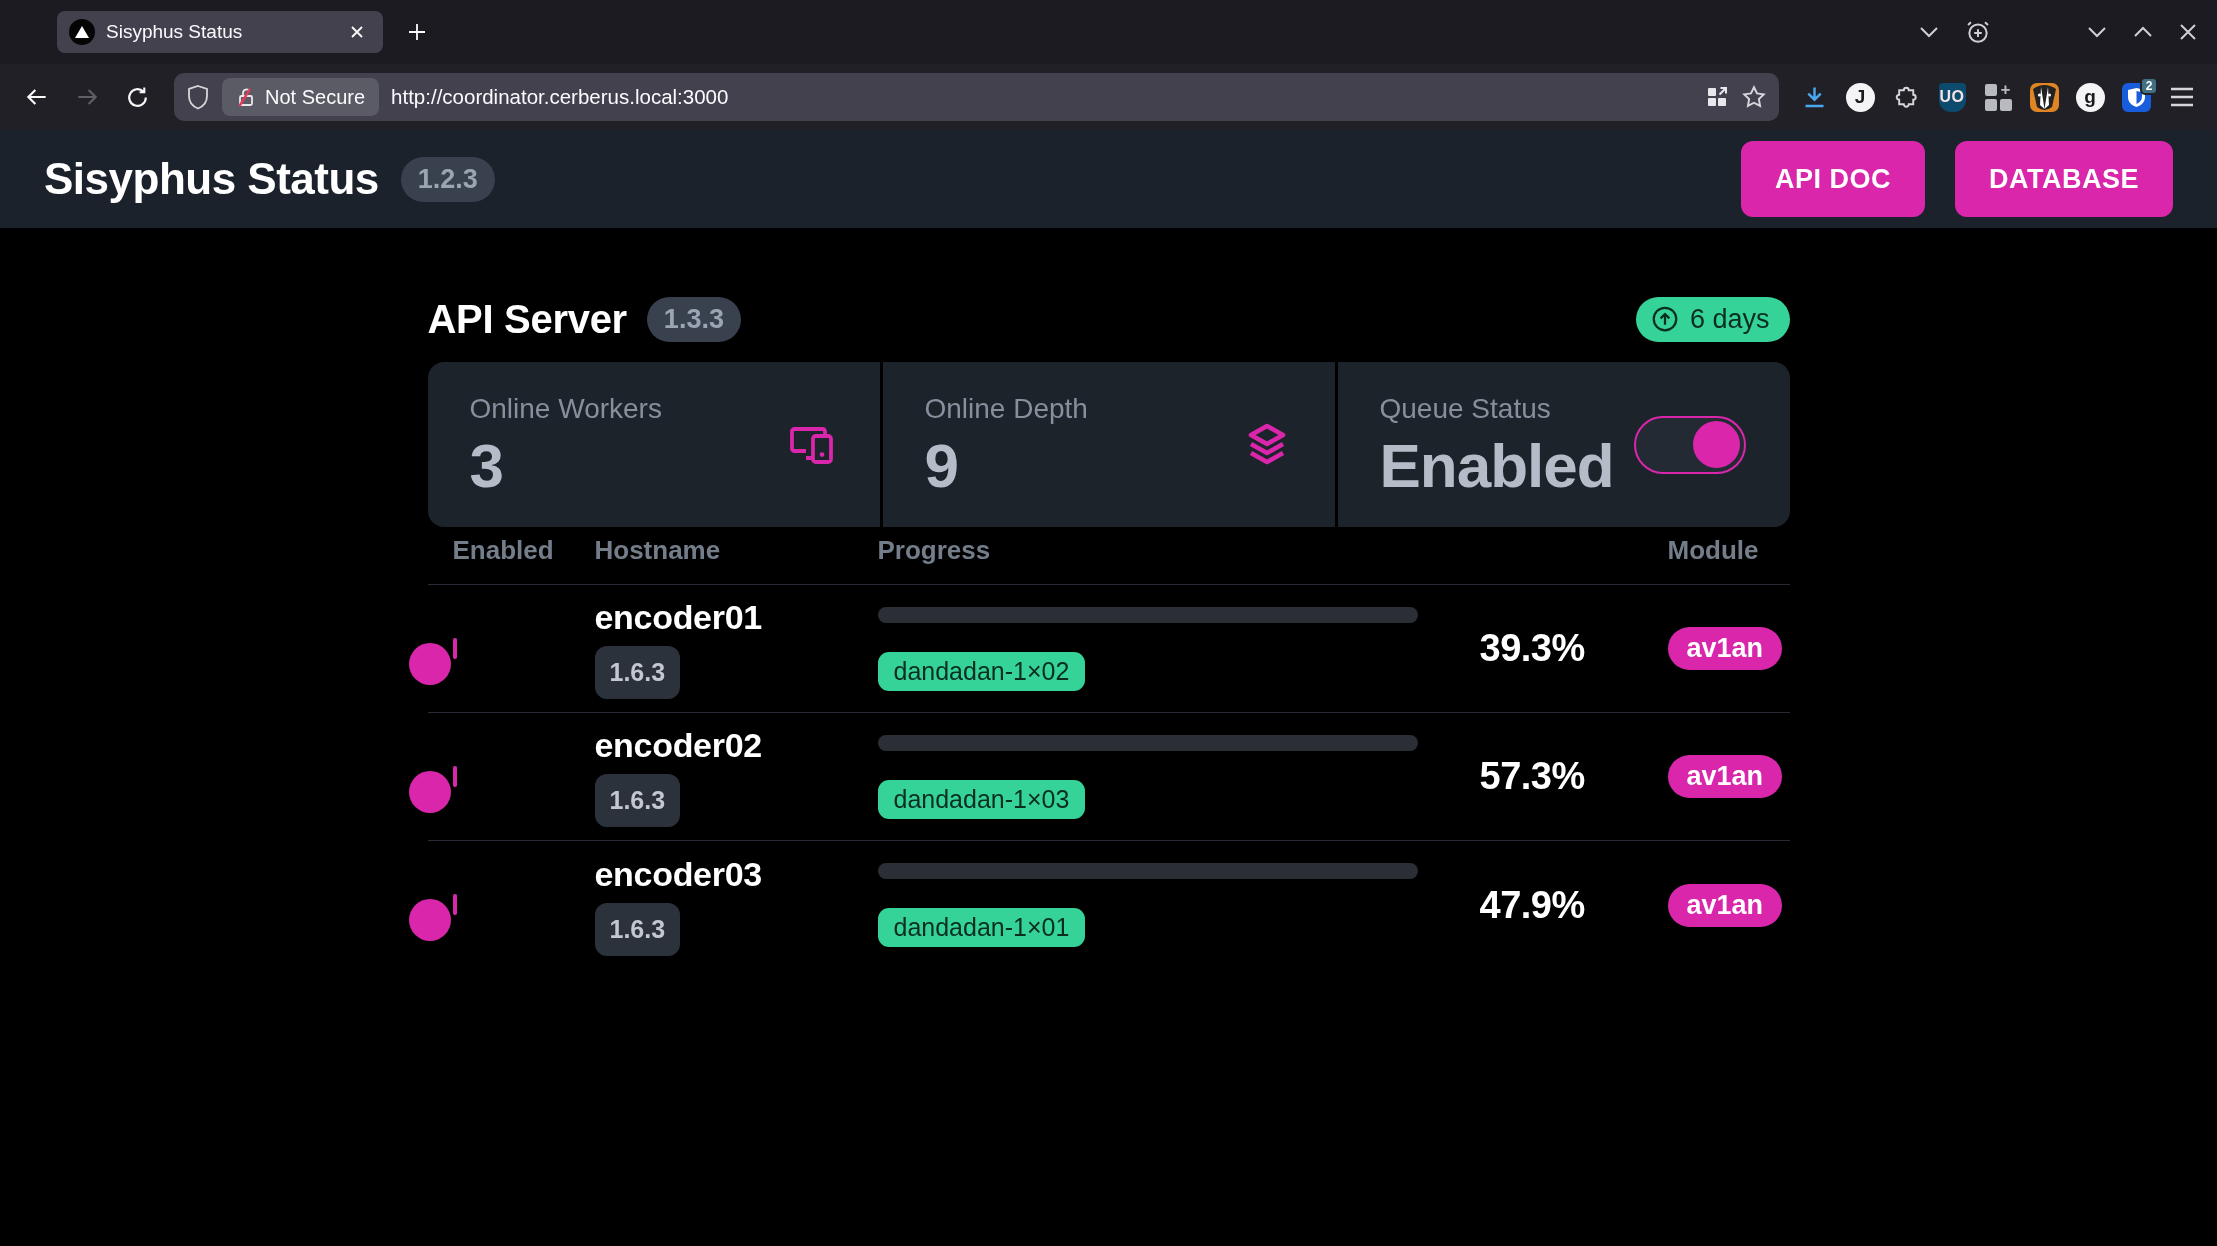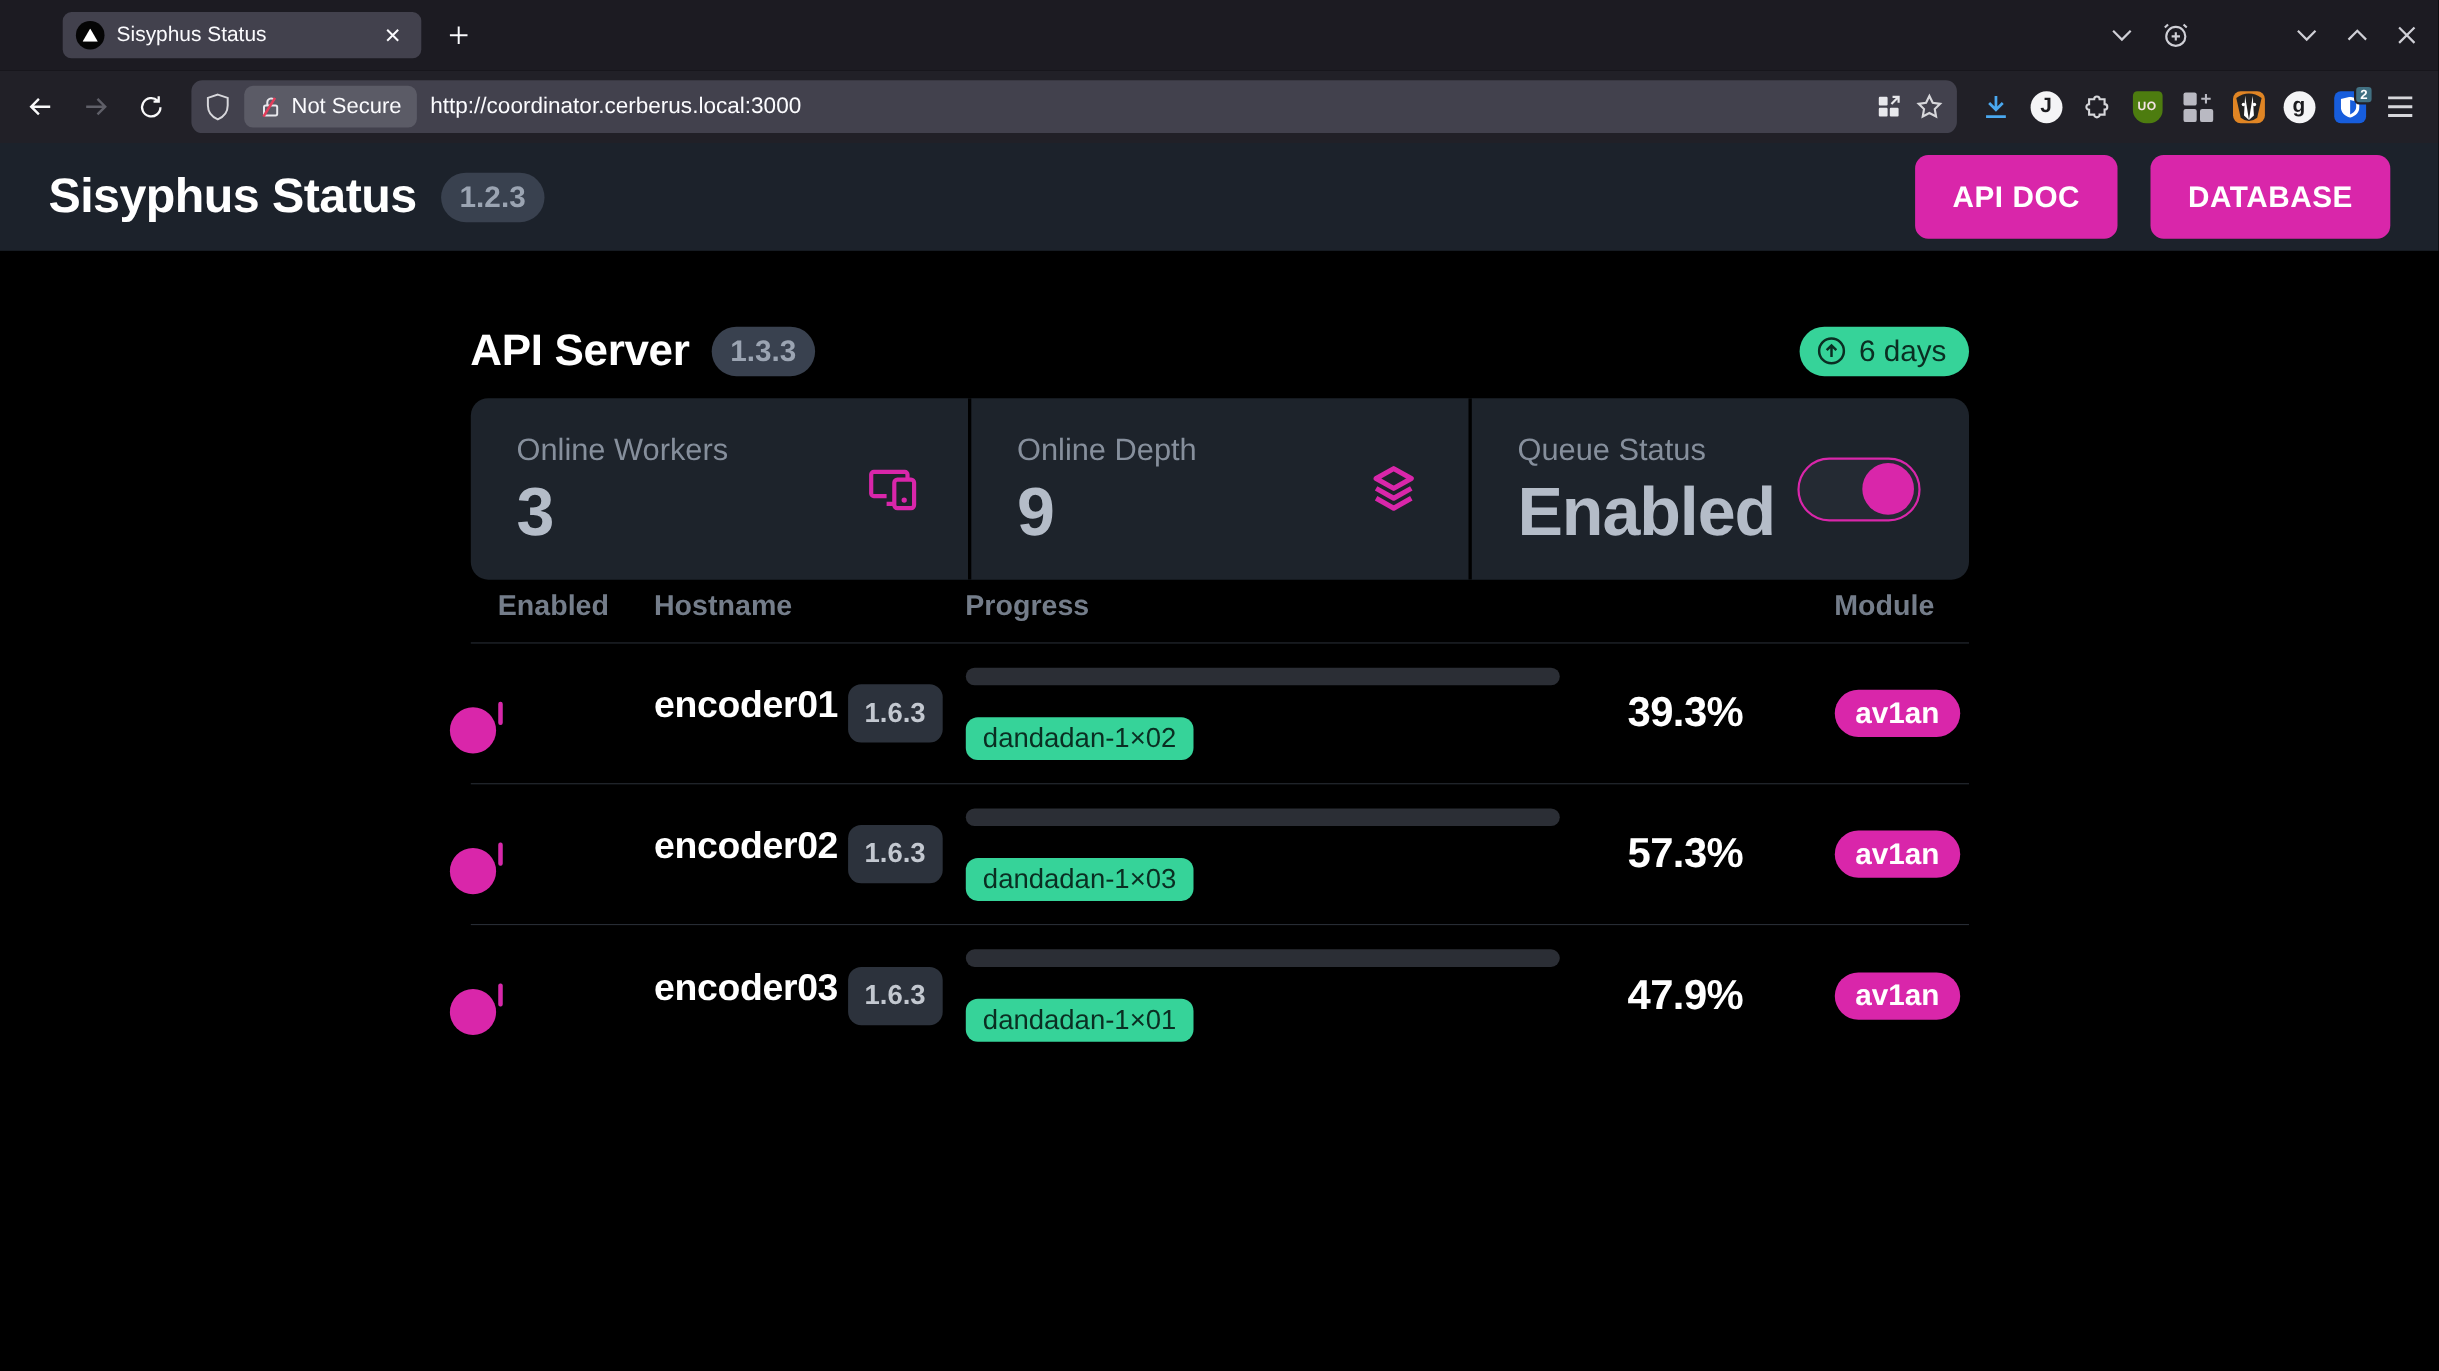--- a/index.html
+++ b/index.html
@@ -47,22 +47,22 @@
   .nav-btn{width:46px;height:46px;border-radius:6px;flex:none;}
   .urlbar{flex:1;height:48px;background:var(--field-bg);border-radius:10px;margin:0 10px;
           display:flex;align-items:center;padding:0 12px;gap:12px;min-width:0;}
   .sec-chip{background:var(--chip-bg);border-radius:8px;height:38px;display:flex;align-items:center;gap:9px;
             padding:0 14px;color:var(--chrome-text);font-size:20px;flex:none;}
   .url-text{color:var(--chrome-text);font-size:20.5px;white-space:nowrap;}
   .url-spacer{flex:1;}
   .ext-btn{width:42px;height:42px;border-radius:6px;flex:none;position:relative;}
   .circle-ext{width:29px;height:29px;border-radius:50%;background:#f4f4f6;color:#1b1b1f;
               font-size:19px;font-weight:bold;display:flex;align-items:center;justify-content:center;}
-  .ubo{width:27px;height:29px;background:#4d7c0f;border-radius:4px 4px 12px 12px;color:#f4e3e3;
-       font-size:11px;font-weight:bold;display:flex;align-items:center;justify-content:center;letter-spacing:.5px;}
+  .ubo{width:27px;height:29px;background:#0c4a6e;border-radius:4px 4px 12px 12px;color:#f4e3e3;
+       font-size:16px;font-weight:bold;display:flex;align-items:center;justify-content:center;letter-spacing:.5px;}
   .bw{width:29px;height:29px;background:#175ddc;border-radius:6px;display:flex;align-items:center;justify-content:center;}
   .bw-badge{position:absolute;top:1px;right:-1px;min-width:18px;height:18px;background:#417082;border:2px solid var(--nav-bg);
             border-radius:5px;color:#fff;font-size:12px;font-weight:bold;display:flex;align-items:center;justify-content:center;padding:0 3px;}
   .badger{width:29px;height:29px;border-radius:7px;background:#e08524;overflow:hidden;display:flex;align-items:center;justify-content:center;}
   .gridplus{display:grid;grid-template-columns:12px 12px;grid-template-rows:12px 12px;gap:3px;}
   .gridplus span{background:#b9b9c2;border-radius:2px;}
   .gridplus .plus{background:none;color:#b9b9c2;font-size:17px;font-weight:bold;line-height:12px;text-align:center;}
 
   
   .app-header{height:98px;background:var(--header-bg);display:flex;align-items:center;padding:0 44px;gap:22px;}
@@ -93,21 +93,21 @@
   .tgl-sm .knob{width:42px;height:42px;top:3px;right:4px;}
 
   .worker-head{margin-top:138px;}
   .grid-row{display:grid;grid-template-columns:167px 283px 602px 188px 1fr;align-items:center;}
   .thead{padding:8px 0 18px 0;border-bottom:1px solid var(--border);align-items:end;}
   .th{color:var(--th);font-size:26px;font-weight:bold;}
   .th-enabled{padding-left:25px;}
   .w-row{height:128px;border-bottom:1px solid var(--border);}
   .w-row:last-child{border-bottom:none;}
   .cell-toggle{padding-left:25px;}
-  .host-cell{display:flex;flex-direction:row;align-items:flex-start;gap:9px;}
+  .host-cell{display:flex;flex-direction:column;align-items:flex-start;gap:9px;}
   .hostname{color:#fff;font-size:34px;font-weight:bold;letter-spacing:-0.3px;}
   .ver-badge{background:var(--row-badge);color:var(--row-badge-text);font-size:25px;font-weight:bold;
              border-radius:12px;padding:12px 15px;}
   .prog-cell{display:flex;flex-direction:column;align-items:flex-start;gap:29px;}
   .prog-track{width:540px;height:16px;background:#2b2e35;border-radius:8px;overflow:hidden;}
   .prog-fill{height:100%;background:var(--accent);border-radius:8px;}
   .job-badge{background:var(--success);color:var(--success-content);font-size:25px;border-radius:11px;padding:5px 16px;}
   .pct{color:#fff;font-size:38px;font-weight:bold;letter-spacing:-0.5px;}
   .mod-badge{background:var(--accent);color:#fff;font-size:27px;font-weight:bold;padding:6px 19px;}
   svg{display:block;}

